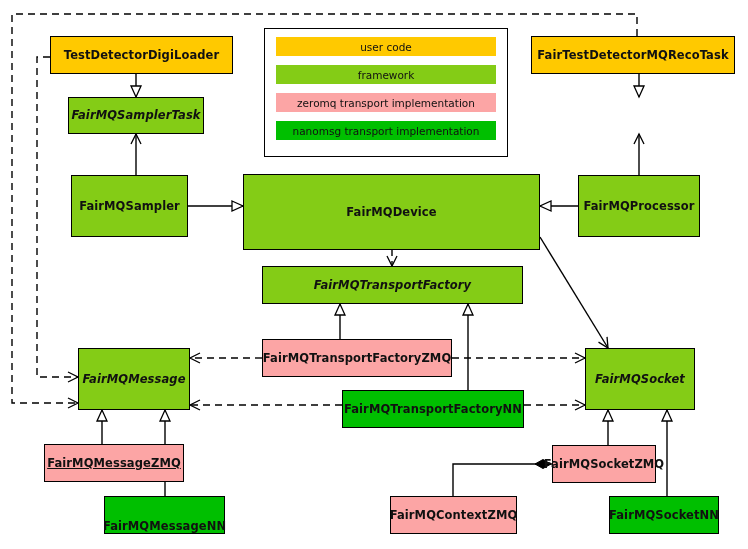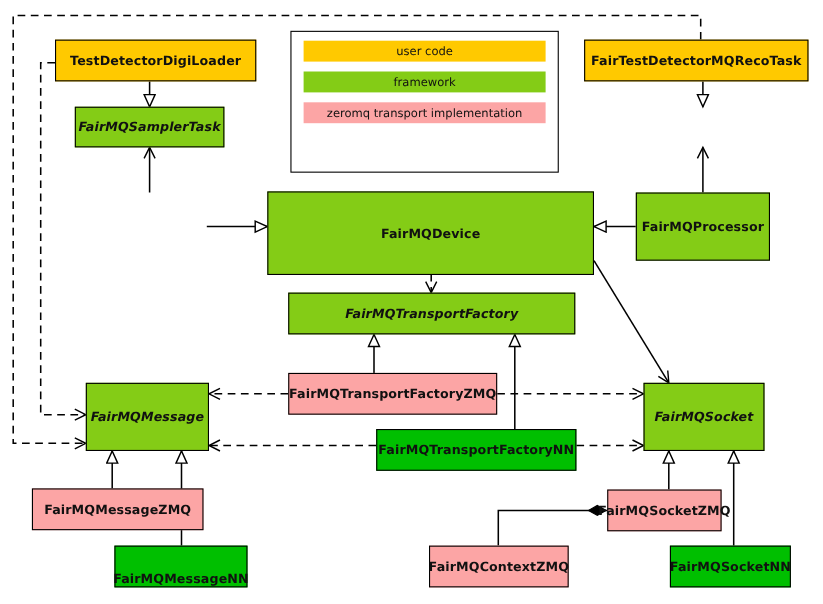--- a/index.html
+++ b/index.html
@@ -109,30 +109,36 @@
   <div id="legend">
     <div class="legend-row c-user">
       <span>user code</span>
     </div>
     <div class="legend-row c-fw">
       <span>framework</span>
     </div>
     <div class="legend-row c-zmq">
       <span>zeromq transport implementation</span>
     </div>
+    <div class="legend-row c-nn">
+      <span>nanomsg transport implementation</span>
+    </div>
   </div>
 
   <div class="node c-user" style="left:50px;top:36px;width:183px;height:38px;">
     <span>TestDetectorDigiLoader</span>
   </div>
 
   <div class="node c-fw abstract" style="left:68px;top:97px;width:136px;height:37px;">
     <span>FairMQSamplerTask</span>
   </div>
 
+  <div class="node c-fw" style="left:71px;top:175px;width:117px;height:62px;">
+    <span>FairMQSampler</span>
+  </div>
 
   <div class="node c-fw" style="left:243px;top:174px;width:297px;height:76px;">
     <span>FairMQDevice</span>
   </div>
 
   <div class="node c-fw" style="left:578px;top:175px;width:122px;height:62px;">
     <span>FairMQProcessor</span>
   </div>
 
   <div class="node c-user" style="left:531px;top:36px;width:204px;height:38px;">
@@ -153,21 +159,21 @@
   </div>
 
   <div class="node c-fw abstract" style="left:78px;top:348px;width:112px;height:62px;">
     <span>FairMQMessage</span>
   </div>
 
   <div class="node c-fw abstract" style="left:585px;top:348px;width:110px;height:62px;">
     <span>FairMQSocket</span>
   </div>
 
-  <div class="node c-zmq" style="left:29px;top:444px;width:156px;height:38px;">
+  <div class="node c-zmq" style="left:44px;top:444px;width:140px;height:38px;text-decoration:underline;">
     <span>FairMQMessageZMQ</span>
   </div>
 
   <div class="node c-nn" style="left:104px;top:496px;width:121px;height:38px;align-items:flex-end;">
     <span>FairMQMessageNN</span>
   </div>
 
   <div class="node c-zmq" style="left:552px;top:445px;width:104px;height:38px;">
     <span>FairMQSocketZMQ</span>
   </div>

